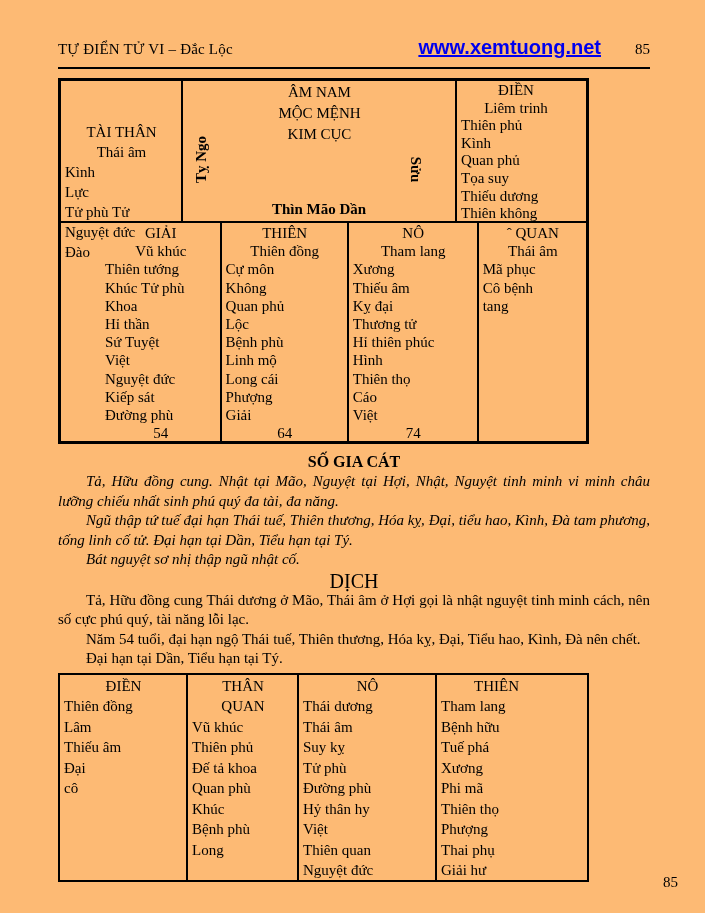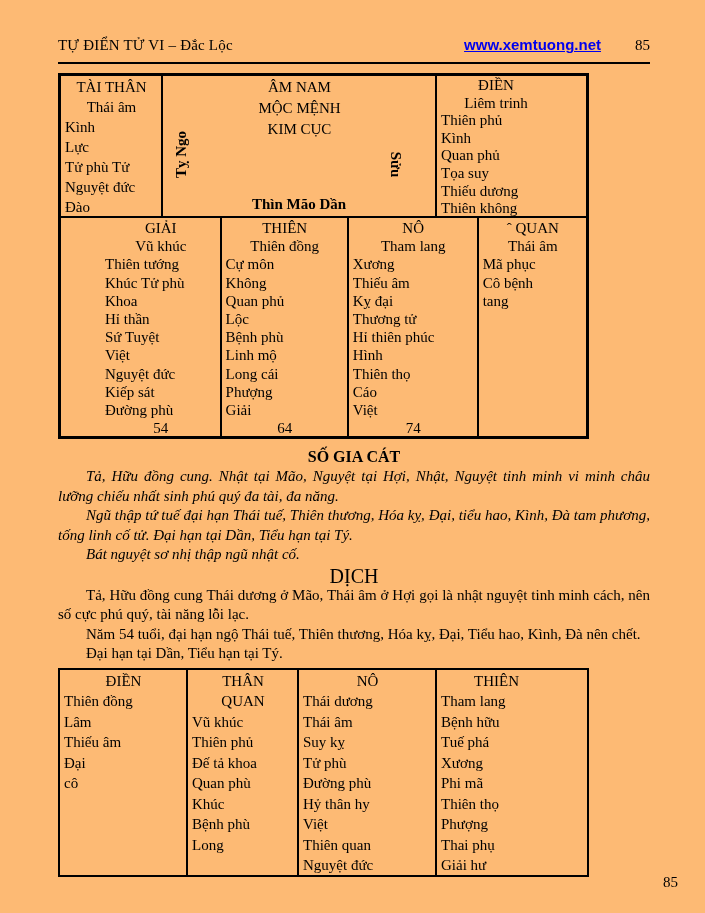--- a/index.html
+++ b/index.html
@@ -12,38 +12,38 @@
     overflow: hidden;
     padding-left: 43px;
   }
   .content { position:absolute; left:58px; top:36px; width:592px; }
 
   
   .hdr { display:flex; align-items:baseline; font-size:15px; }
   .hdr-title { flex:1; letter-spacing:0.2px; }
   .hdr-link {
     font-family:"Liberation Sans", sans-serif;
-    font-weight:bold; text-decoration:underline; font-size:15px;
+    font-weight:bold; text-decoration:underline; font-size:20px;
   }
   .hdr-page { margin-left:34px; font-size:15px; }
   .hdr-rule { border:none; border-top:2px solid #000; margin:8px 0 0 0; width:592px; }
 
   
   .chart { border:3px solid #000; width:525px; margin-top:9px; font-size:15px; }
   .row { display:flex; }
   .row1 { border-bottom:2px solid #000; }
   .cell { box-sizing:border-box; padding:1px 3px 1px 4px; display:flex; flex-direction:column; }
   .cell + .cell { border-left:2px solid #000; }
   .c-title { text-align:center; line-height:20px; white-space:nowrap; }
   .c-star  { text-align:center; line-height:20px; white-space:nowrap; }
   .cell-item { text-align:left; white-space:nowrap; }
   .c-num { text-align:center; margin-top:auto; line-height:19px; }
 
   .r1 { height:140px; }
-  .r1 .c1 { width:100px; line-height:20px; }
+  .r1 .c1 { width:120px; line-height:20px;margin-top:40px; }
   .r1 .c2 { width:274px; position:relative; line-height:21px; }
   .r1 .c3 { width:119px; line-height:17.6px; }
   .r1 .c3 .c-title, .r1 .c3 .c-star { line-height:17.6px; }
   .r1 .c1 .cell-item { line-height:20px; }
   .r1 .c3 .cell-item { line-height:17.6px; }
 
   .center-head { text-align:center; }
   .v-label { position:absolute; font-weight:bold; white-space:nowrap; text-align:center; }
   .v-left  { width:72px; left:-18px; top:68px; transform:rotate(-90deg); }
   .v-right { width:44px; right:18px; top:78px; transform:rotate(90deg); }

